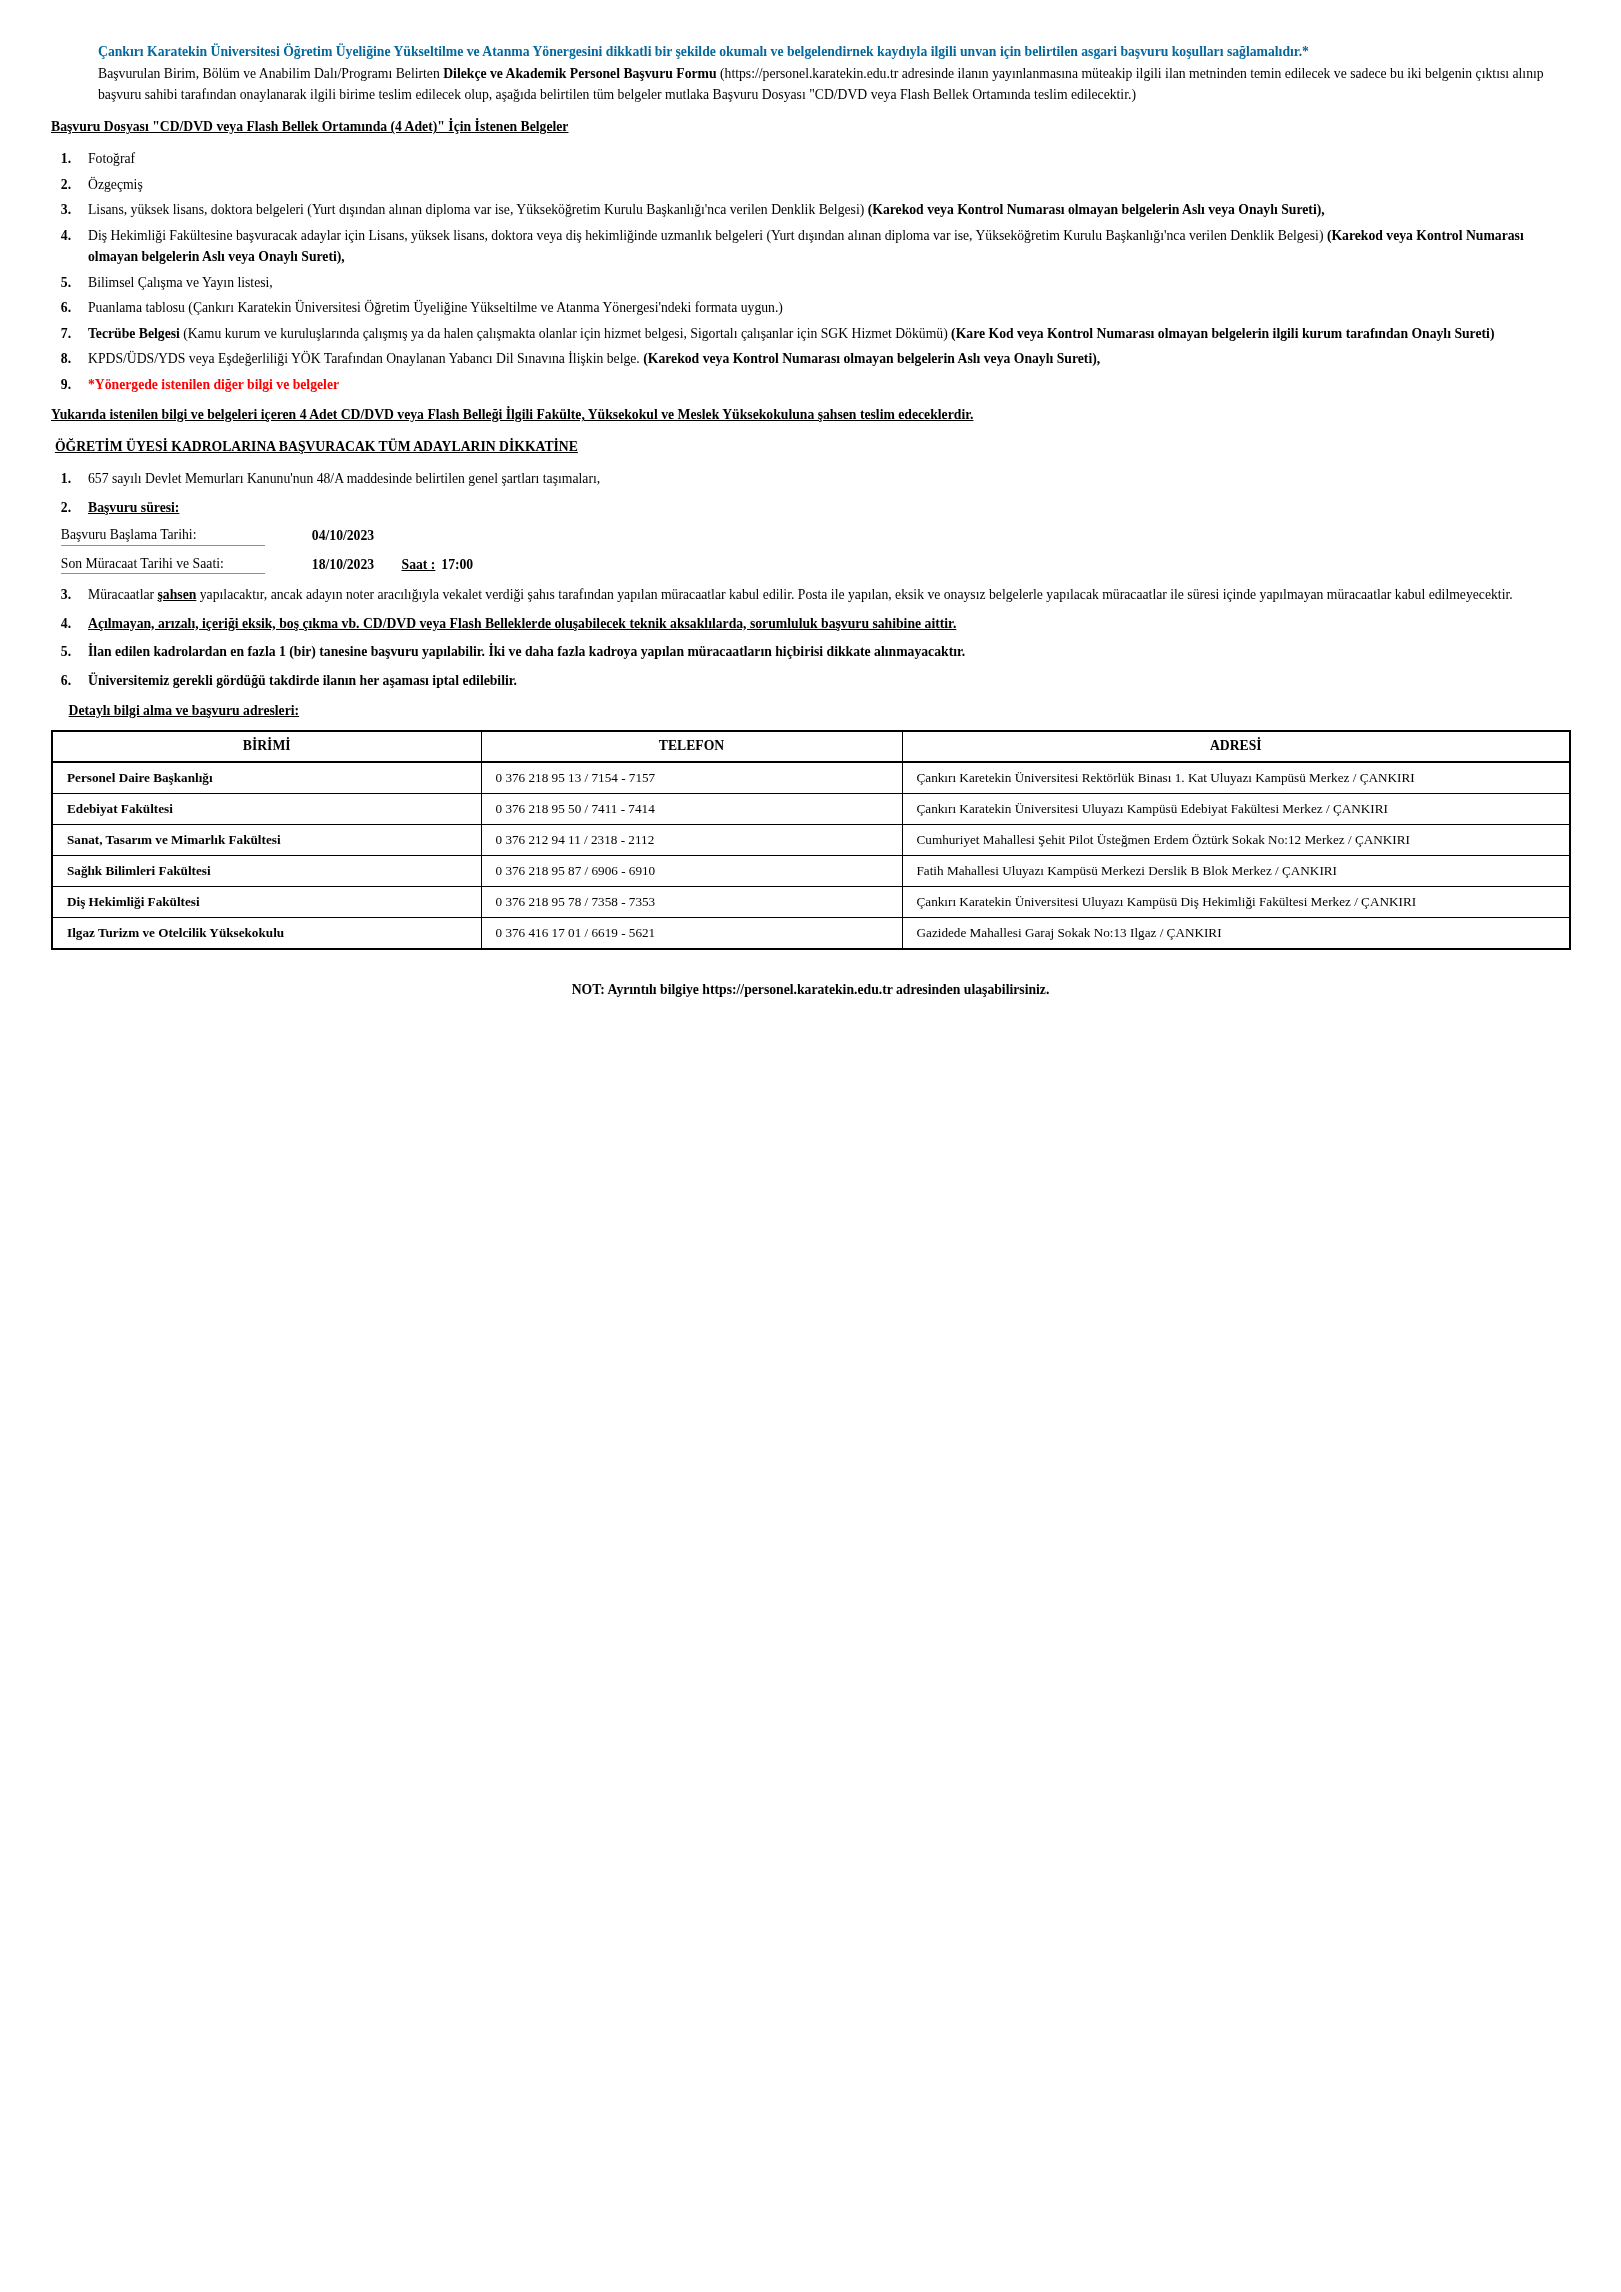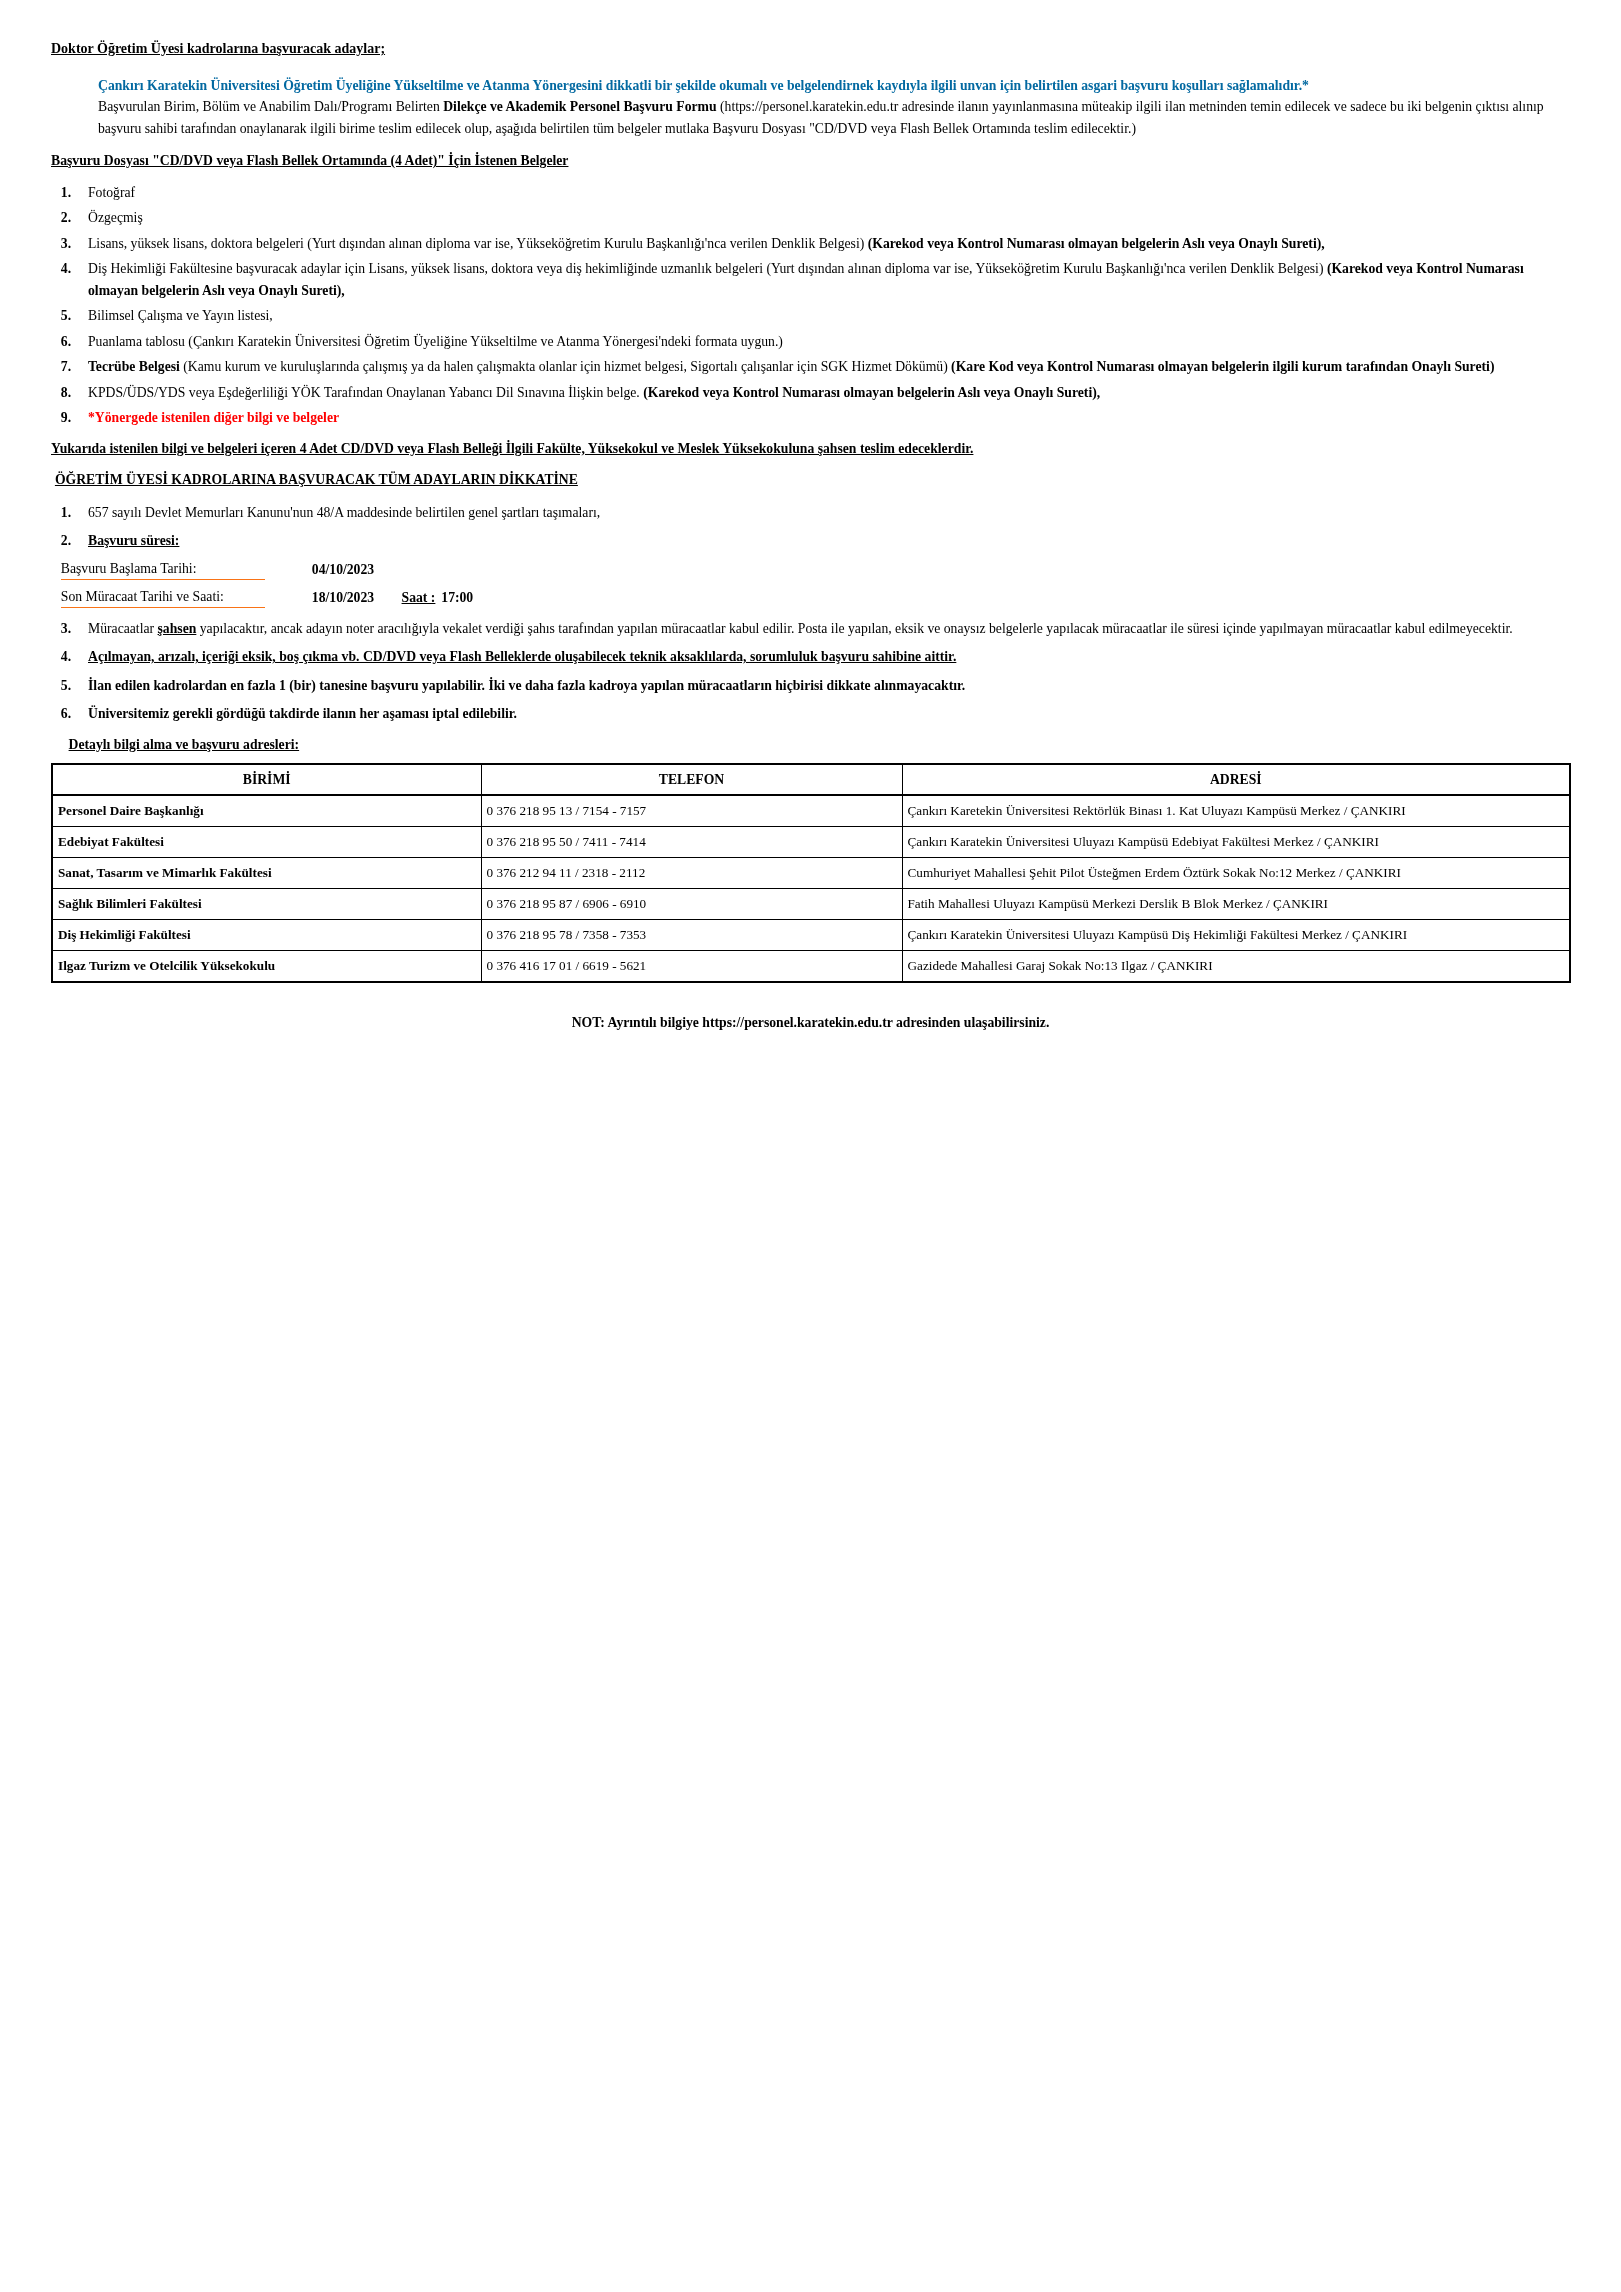--- a/index.html
+++ b/index.html
@@ -25,33 +25,32 @@
   .h3{font-weight:bold;text-decoration:underline;margin:0 0 13.7px 3.9px;}
   .dates{margin:2px 0 9.8px 9.8px;}
   .date-row{display:flex;align-items:flex-end;line-height:19.6px;margin-bottom:7.8px;}
   .date-label{display:flex;width:204px;font-weight:normal;border-bottom:1px solid #f97316;}
   .date-value{margin-left:47px;font-weight:bold;}
   .saat-label{margin-left:27.4px;font-weight:bold;text-decoration:underline;}
   .saat-value{margin-left:5.9px;font-weight:bold;}
   .detail-head{font-weight:bold;text-decoration:underline;margin:11.8px 0 10.8px 17.6px;}
   table.contact{border-collapse:collapse;width:1519px;border:2px solid #000;table-layout:fixed;}
   table.contact th{border:1px solid #000;border-bottom:2.9px double #000;height:29px;text-align:center;font-size:13.7px;font-weight:bold;padding:0 5.9px;}
-  table.contact td{border:1px solid #000;height:28px;padding:1px 5px;font-size:13.2px;vertical-align:middle;}
+  table.contact td{border:1px solid #000;height:28px;padding:1px 14px;font-size:13.2px;vertical-align:middle;}
   table.contact col.c1{width:429px;}
   table.contact col.c2{width:421px;}
   table.contact col.c3{width:668px;}
   td.unit{font-weight:bold;}
   .note{font-weight:bold;text-align:center;margin-top:32px;width:1519px;}
 </style>
 </head>
 <body>
 
 <div class="page">
 
-  <div class="h1">Doktor Öğretim Üyesi kadrolarına başvuracak adaylar; </div>
 
   <div class="intro">
     <div class="redline">Çankırı Karatekin Üniversitesi Öğretim Üyeliğine Yükseltilme ve Atanma Yönergesini dikkatli bir şekilde okumalı ve belgelendirnek kaydıyla ilgili unvan için belirtilen asgari başvuru koşulları sağlamalıdır.*</div>
     <div><span>Başvurulan Birim, Bölüm ve Anabilim Dalı/Programı Belirten </span><span class="b">Dilekçe ve Akademik Personel Başvuru Formu</span><span> (https://personel.karatekin.edu.tr adresinde ilanın yayınlanmasına müteakip ilgili ilan metninden temin edilecek ve sadece bu iki belgenin çıktısı alınıp başvuru sahibi tarafından onaylanarak ilgili birime teslim edilecek olup, aşağıda belirtilen tüm belgeler mutlaka Başvuru Dosyası "CD/DVD veya Flash Bellek Ortamında teslim edilecektir.)</span></div>
   </div>
 
   <div class="h2">Başvuru Dosyası "CD/DVD veya Flash Bellek Ortamında (4 Adet)" İçin İstenen Belgeler</div>
 
   <div class="list">
 

